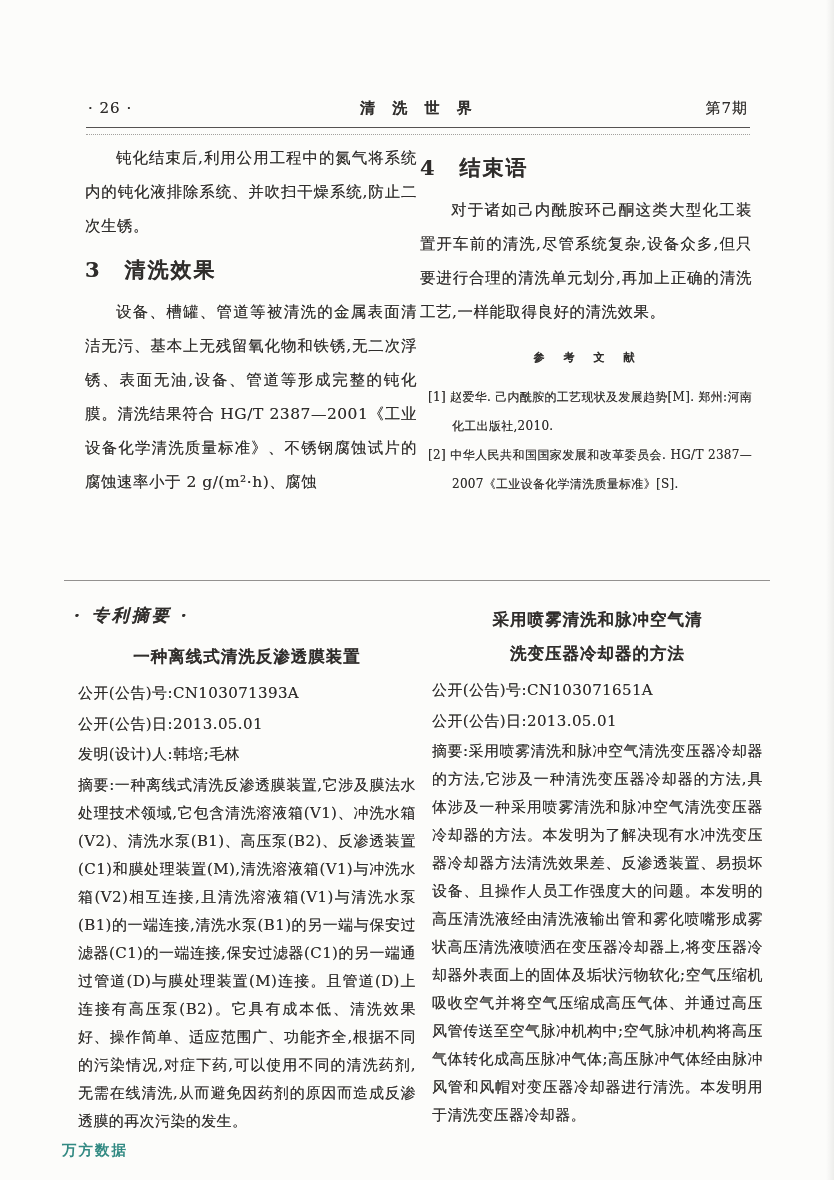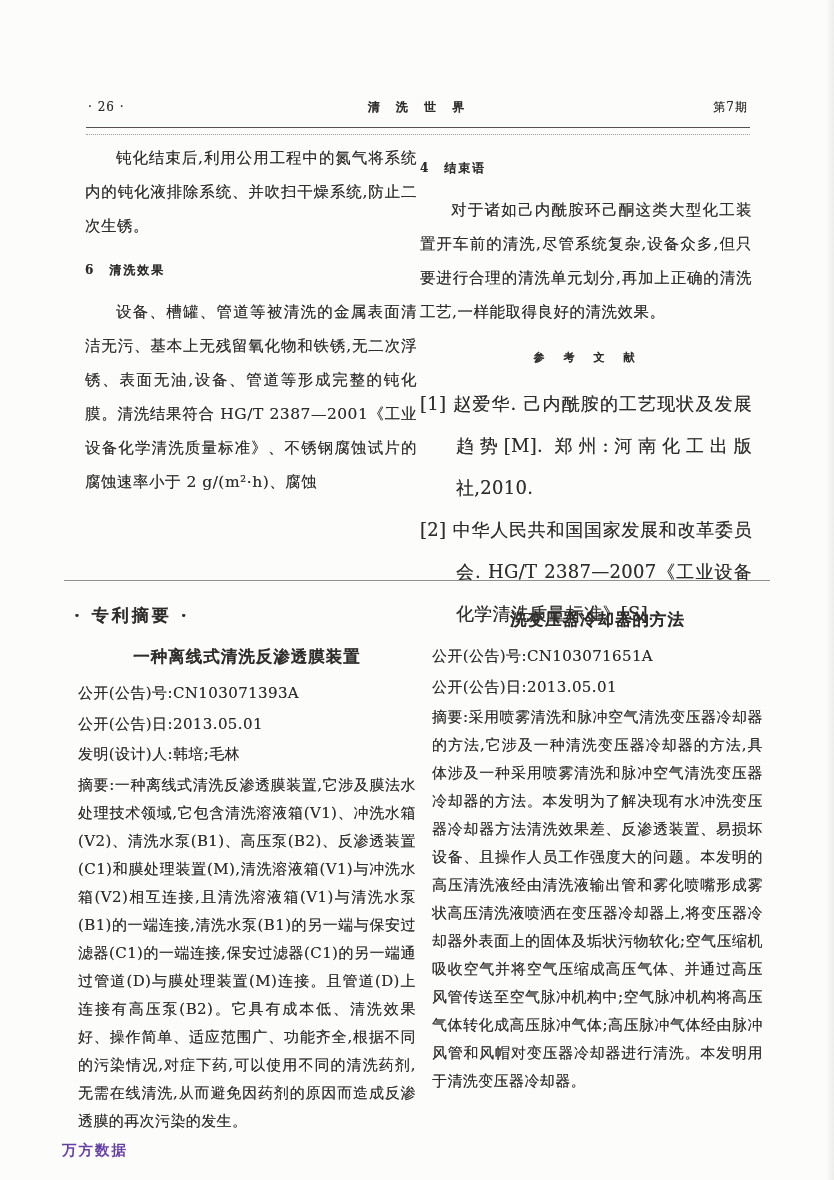--- a/index.html
+++ b/index.html
@@ -13,97 +13,97 @@
     content:""; position:absolute; top:0; right:0; width:8px; height:100%;
     background:linear-gradient(to right, rgba(0,0,0,0), rgba(0,0,0,0.06));
     pointer-events:none;
   }
   .txt { text-shadow:0 0 0.6px rgba(45,42,40,0.6); }
 
   
   .page-header{
     position:absolute; top:99px; left:88px; width:660px;
     display:flex; justify-content:space-between; align-items:baseline;
-    font-size:12px; letter-spacing:1px;
+    font-size:15px; letter-spacing:1px;
   }
   .journal-title{ letter-spacing:6px; font-weight:bold; }
   .header-rule{ position:absolute; top:127px; left:86px; width:664px;
     border-top:1.6px solid rgba(55,52,50,0.85); }
   .header-rule2{ position:absolute; top:134px; left:86px; width:664px;
     border-top:1px dotted rgba(90,86,82,0.55); }
 
   
   .col{
     position:absolute; top:141px; width:332px;
     font-size:15.5px; line-height:34px; text-align:justify; letter-spacing:0.5px;
   }
   .col-left{ left:85px; }
   .col-right{ left:420px; }
   .col p{ margin:0; text-indent:2em; }
   .col p.cont{ text-indent:0; }
   .sec-heading{
-    font-size:12px; font-weight:bold; letter-spacing:2px;
+    font-size:21px; font-weight:bold; letter-spacing:2px;
     margin:10px 0 8px 0; line-height:34px;
   }
   .refs-heading{
     text-align:center; font-weight:bold; font-size:11px;
     letter-spacing:4px; margin:12px 0 8px 0; line-height:34px;
   }
   .ref{
-    font-size:18px; line-height:42px; text-align:justify;
-    padding-left:2em; text-indent:-2em; letter-spacing:0.3px;
+    font-size:12px; line-height:29px; text-align:justify;
+    padding-left:2em; text-indent:-2em; letter-spacing:0.3px;margin-left:8px;
   }
 
   
   .section-divider{
     position:absolute; top:580px; left:64px; width:706px;
     border-top:1px solid rgba(60,57,54,0.55);
   }
 
   
   .patent-label{
     position:absolute; top:604px; left:74px;
-    font-size:17px; font-weight:bold; letter-spacing:3px;
+    font-size:17px; font-weight:bold; letter-spacing:3px;font-style:italic;
   }
   .patent{ position:absolute; font-size:15px; letter-spacing:0.4px; }
   .patent-left{ top:640px; left:78px; width:338px; }
   .patent-right{ top:603px; left:432px; width:331px; }
   .patent-title{
     text-align:center; font-weight:bold; font-size:16.5px;
     line-height:34px; letter-spacing:1px;
   }
   .patent-left .patent-title{ margin-bottom:4px; }
   .patent-right .patent-title-group{ margin-bottom:4px; }
   .meta-line{ line-height:30.5px; }
   .patent-abstract{
     margin:1px 0 0 0; line-height:28px; text-align:justify;
   }
 
   .watermark{
     position:absolute; top:1141px; left:62px;
-    font-size:14.5px; color:#4c1d95; letter-spacing:2px; opacity:0.85;
+    font-size:14.5px; color:#0f766e; letter-spacing:2px; opacity:0.85;
     font-weight:bold;
   }
 </style>
 </head>
 <body>
 
 <div class="page">
 
   <header class="page-header txt">
     <span>· 26 ·</span>
     <span class="journal-title">清 洗 世 界</span>
     <span>第7期</span>
   </header>
   <div class="header-rule"></div>
   <div class="header-rule2"></div>
 
   <section class="col col-left txt">
     <p>钝化结束后,利用公用工程中的氮气将系统内的钝化液排除系统、并吹扫干燥系统,防止二次生锈。</p>
-    <h3 class="sec-heading">6　清洗效果</h3>
+    <h3 class="sec-heading">3　清洗效果</h3>
     <p>设备、槽罐、管道等被清洗的金属表面清洁无污、基本上无残留氧化物和铁锈,无二次浮锈、表面无油,设备、管道等形成完整的钝化膜。清洗结果符合 HG/T 2387—2001《工业设备化学清洗质量标准》、不锈钢腐蚀试片的腐蚀速率小于 2 g/(m²·h)、腐蚀</p>
   </section>
 
   <section class="col col-right txt">
     <h3 class="sec-heading">4　结束语</h3>
     <p>对于诸如己内酰胺环己酮这类大型化工装置开车前的清洗,尽管系统复杂,设备众多,但只要进行合理的清洗单元划分,再加上正确的清洗工艺,一样能取得良好的清洗效果。</p>
     <div class="refs-heading">参　考　文　献</div>
     <div class="ref">[1] 赵爱华. 己内酰胺的工艺现状及发展趋势[M]. 郑州:河南化工出版社,2010.</div>
     <div class="ref">[2] 中华人民共和国国家发展和改革委员会. HG/T 2387—2007《工业设备化学清洗质量标准》[S].</div>
   </section>
@@ -123,20 +123,21 @@
     <div class="meta-line">
       <span>发明(设计)人:</span><span>韩培;毛林</span>
     </div>
     <p class="patent-abstract">
       <span>摘要:</span><span>一种离线式清洗反渗透膜装置,它涉及膜法水处理技术领域,它包含清洗溶液箱(V1)、冲洗水箱(V2)、清洗水泵(B1)、高压泵(B2)、反渗透装置(C1)和膜处理装置(M),清洗溶液箱(V1)与冲洗水箱(V2)相互连接,且清洗溶液箱(V1)与清洗水泵(B1)的一端连接,清洗水泵(B1)的另一端与保安过滤器(C1)的一端连接,保安过滤器(C1)的另一端通过管道(D)与膜处理装置(M)连接。且管道(D)上连接有高压泵(B2)。它具有成本低、清洗效果好、操作简单、适应范围广、功能齐全,根据不同的污染情况,对症下药,可以使用不同的清洗药剂,无需在线清洗,从而避免因药剂的原因而造成反渗透膜的再次污染的发生。</span>
     </p>
   </section>
 
   <section class="patent patent-right txt">
     <div class="patent-title-group">
+      <div class="patent-title">采用喷雾清洗和脉冲空气清</div>
       <div class="patent-title">洗变压器冷却器的方法</div>
     </div>
     <div class="meta-line">
       <span>公开(公告)号:</span><span>CN103071651A</span>
     </div>
     <div class="meta-line">
       <span>公开(公告)日:</span><span>2013.05.01</span>
     </div>
     <p class="patent-abstract">
       <span>摘要:</span><span>采用喷雾清洗和脉冲空气清洗变压器冷却器的方法,它涉及一种清洗变压器冷却器的方法,具体涉及一种采用喷雾清洗和脉冲空气清洗变压器冷却器的方法。本发明为了解决现有水冲洗变压器冷却器方法清洗效果差、反渗透装置、易损坏设备、且操作人员工作强度大的问题。本发明的高压清洗液经由清洗液输出管和雾化喷嘴形成雾状高压清洗液喷洒在变压器冷却器上,将变压器冷却器外表面上的固体及垢状污物软化;空气压缩机吸收空气并将空气压缩成高压气体、并通过高压风管传送至空气脉冲机构中;空气脉冲机构将高压气体转化成高压脉冲气体;高压脉冲气体经由脉冲风管和风帽对变压器冷却器进行清洗。本发明用于清洗变压器冷却器。</span>

